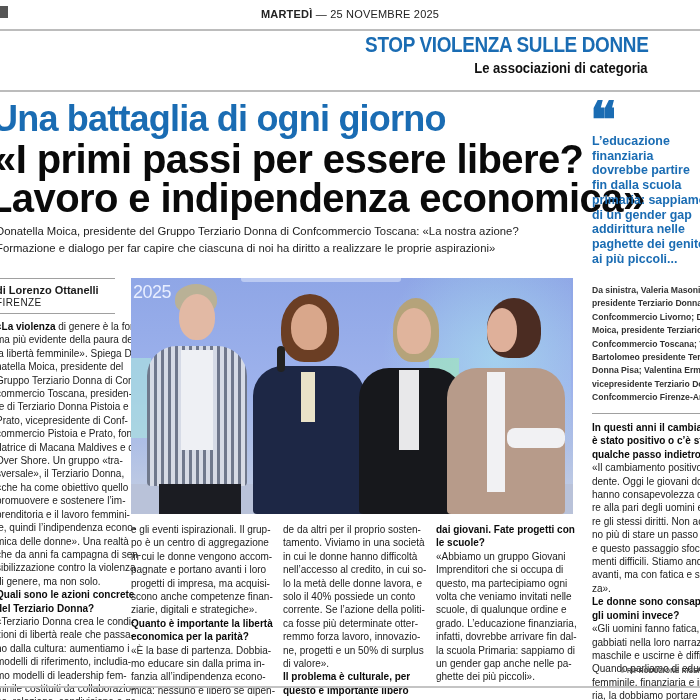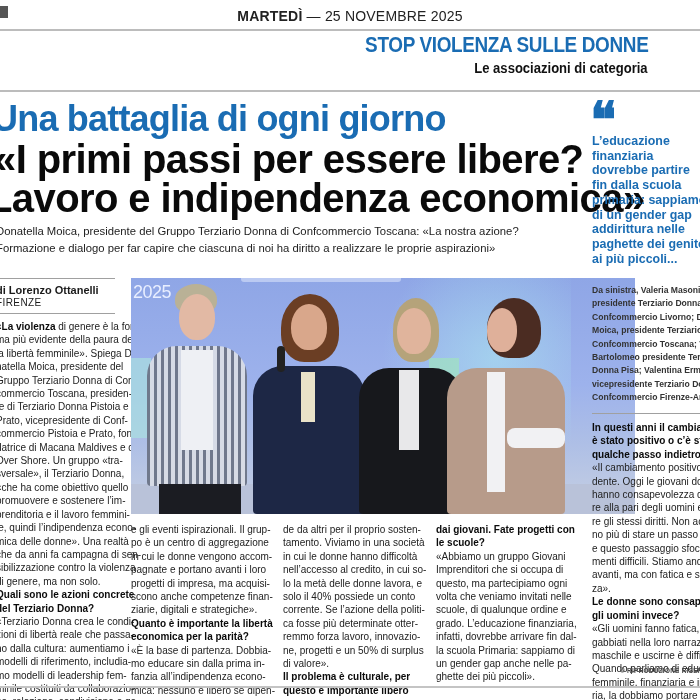--- a/index.html
+++ b/index.html
@@ -3,21 +3,21 @@
 <meta charset="utf-8">
 <style>
   * { margin: 0; padding: 0; box-sizing: border-box; }
   html, body { width: 700px; height: 700px; overflow: hidden; background: #ffffff; }
   body { position: relative; font-family: "Liberation Sans", sans-serif; color: #1a1a1a; }
 
   .abs { position: absolute; }
 
   
   .logo-mark { left: 0; top: 6px; width: 8px; height: 12px; background: #555; }
-  .dateline { left: 0; width: 700px; top: 8px; text-align: center; font-size: 14px; letter-spacing: 0.2px; color: #222; }
+  .dateline { left: 0; width: 700px; top: 8px; text-align: center; font-size: 11px; letter-spacing: 0.2px; color: #222; }
   .dateline .day { font-weight: bold; }
   .rule-top { left: 0; top: 29px; width: 700px; height: 2px; background: #bcbcbc; }
 
   .section-title { right: 52px; top: 32px; font-family: "Liberation Sans", sans-serif; font-weight: bold; font-size: 22px; color: #1a6cb3; letter-spacing: -0.4px; transform: scaleX(0.86); transform-origin: right top; white-space: nowrap; }
   .section-sub { right: 52px; top: 60px; font-weight: bold; font-size: 14.5px; color: #111; transform: scaleX(0.9); transform-origin: right top; white-space: nowrap; }
 
   .rule-2 { left: 0; top: 90px; width: 700px; height: 2px; background: #bcbcbc; }
 
   
   .kicker { left: -8px; top: 98px; font-weight: bold; font-size: 36px; color: #1a6cb3; letter-spacing: -0.8px; white-space: nowrap; }
@@ -33,21 +33,21 @@
   .rule-byline { left: 0; top: 278px; width: 115px; height: 1px; background: #a0a0a0; }
   .byline-name { left: -4px; top: 284px; font-weight: bold; font-size: 11px; white-space: nowrap; }
   .byline-city { left: -4px; top: 297px; font-size: 10px; letter-spacing: 0.4px; white-space: nowrap; }
   .rule-byline2 { left: 0; top: 313px; width: 115px; height: 1px; background: #a0a0a0; }
 
   .col { font-size: 10px; line-height: 13.4px; color: #222; text-align: justify; }
   .col .q { font-weight: bold; color: #0b0b0b; }
   .col1 { left: -4px; top: 320px; width: 120px; white-space: pre; text-align: left; }
 
   
-  .photo { left: 131px; top: 278px; width: 504px; height: 236px; overflow: hidden; background: linear-gradient(180deg, #8fa6e6 0%, #9db2ec 45%, #aebfe6 70%, #c7d0e2 100%); }
+  .photo { left: 131px; top: 278px; width: 442px; height: 236px; overflow: hidden; background: linear-gradient(180deg, #8fa6e6 0%, #9db2ec 45%, #aebfe6 70%, #c7d0e2 100%); }
   .photo .year { position: absolute; left: 2px; top: 4px; font-size: 18px; color: #e8eeff; font-weight: normal; letter-spacing: -0.5px; }
   .photo .sign { position: absolute; left: 110px; top: -6px; width: 160px; height: 10px; background: #c6d3f5; opacity: 0.8; border-radius: 3px; }
   .photo .tree { position: absolute; left: 250px; top: 0; width: 190px; height: 200px; background: radial-gradient(ellipse at 60% 40%, rgba(170,230,240,0.6), rgba(170,230,240,0) 70%); }
   .photo .panel-l { position: absolute; left: 0; top: 80px; width: 20px; height: 80px; background: #a9dfe0; opacity: .7; }
   .photo .panel-g { position: absolute; left: 298px; top: 80px; width: 30px; height: 50px; background: #9fe2bf; opacity: .7; }
   .photo .floor { position: absolute; left: 0; bottom: 0; width: 100%; height: 30px; background: #b9c2d9; }
   .person { position: absolute; }
   .head { position: absolute; border-radius: 50% 50% 46% 46%; }
   .hair { position: absolute; border-radius: 50% 50% 40% 40%; }
   .body { position: absolute; border-radius: 30px 30px 4px 4px; }

